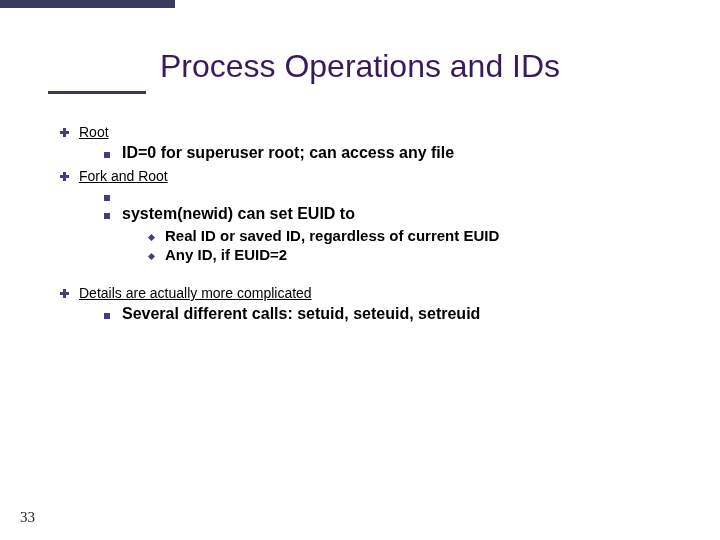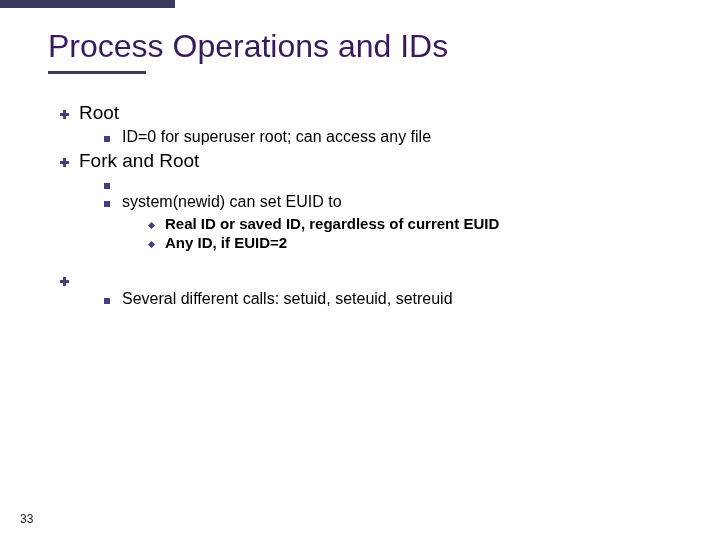--- a/index.html
+++ b/index.html
@@ -13,21 +13,22 @@
   }
   .top-bar {
     position: absolute;
     top: 0;
     left: 0;
     width: 175px;
     height: 8px;
     background: #3a3a5e;
   }
   .slide {
-    padding: 28px 48px 0 48px;
+    padding: 48px 48px 0 48px;
+    text-align: center;
   }
   .title {
     font-size: 32px;
     color: #3a1a5e;
     font-weight: 400;
     margin-bottom: 6px;
     font-family: Tahoma, Verdana, sans-serif;
   }
   .title-underline {
     width: 98px;
@@ -64,28 +65,30 @@
     top: 3px;
     left: 0;
   }
   .l1-bullet::after {
     width: 3px;
     height: 100%;
     top: 0;
     left: 3px;
   }
   .l1-text {
-    font-size: 19px;
+    font-size: 14px;
     color: #000;
+    text-decoration: underline;
   }
   .l2 {
     display: flex;
     align-items: baseline;
     margin-left: 44px;
     margin-bottom: 4px;
+    font-weight: bold;
   }
   .l2-bullet {
     width: 6px;
     height: 6px;
     background: #4a3a7e;
     margin-right: 12px;
     margin-top: 7px;
     flex-shrink: 0;
   }
   .l2-text {
@@ -110,22 +113,23 @@
   .l3-text {
     font-size: 15px;
     color: #000;
     font-weight: bold;
   }
   .gap { height: 16px; }
   .page-number {
     position: absolute;
     bottom: 14px;
     left: 20px;
-    font-size: 12px;
+    font-size: 15px;
     color: #222;
+    font-family: Liberation Serif, serif;
   }
 </style>
 </head>
 <body>
 
 <div class="top-bar"></div>
 
 <div class="slide">
   <h1 class="title">Process Operations and IDs</h1>
   <div class="title-underline"></div>
@@ -167,20 +171,21 @@
             <rect x="3.5" y="0" width="5" height="5" transform="rotate(45 3.5 0)" fill="#4a3a7e"></rect>
           </svg>
       </span>
       <span class="l3-text">Any ID, if EUID=2</span>
     </div>
 
     <div class="gap"></div>
 
     <div class="l1">
       <span class="l1-bullet"></span>
+      <span class="l1-text">Details are actually more complicated</span>
     </div>
     <div class="l2">
       <span class="l2-bullet"></span>
       <span class="l2-text">Several different calls: setuid, seteuid, setreuid</span>
     </div>
 
   </div>
 </div>
 
 <div class="page-number">33</div>

